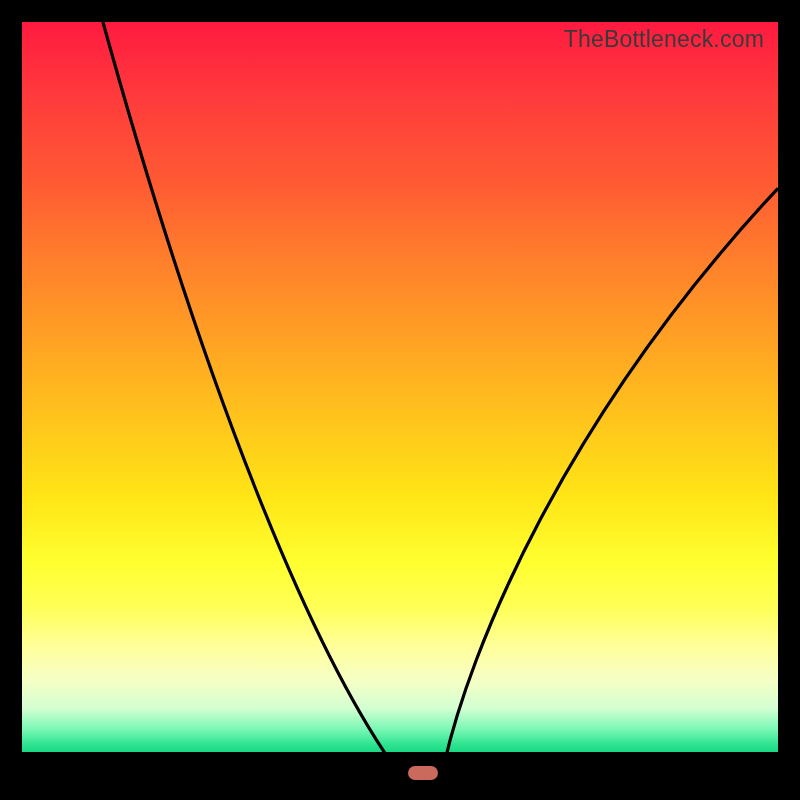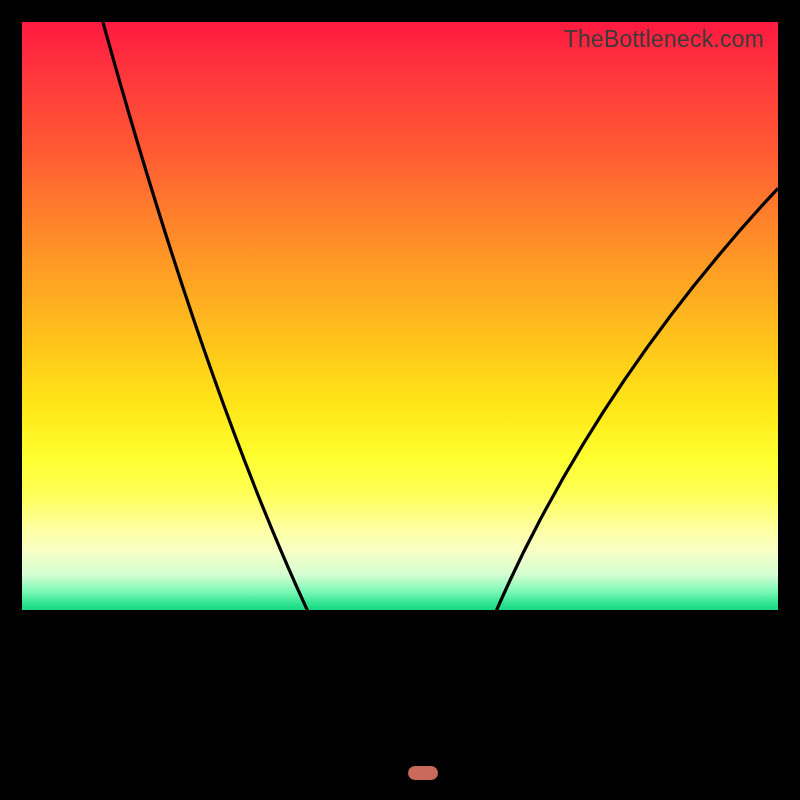--- a/index.html
+++ b/index.html
@@ -15,21 +15,21 @@
   .outer {
     position: absolute;
     inset: 0;
     background: #000;
   }
   .plot-area {
     position: absolute;
     left: 22px;
     top: 22px;
     width: 756px;
-    height: 588px;
+    height: 730px;
     
     background: linear-gradient(
       to bottom,
       #ff1a40 0%,
       #ff3a3c 10%,
       #ff5a33 22%,
       #ff7d2c 32%,
       #ffa024 43%,
       #ffc31c 54%,
       #ffe516 65%,

